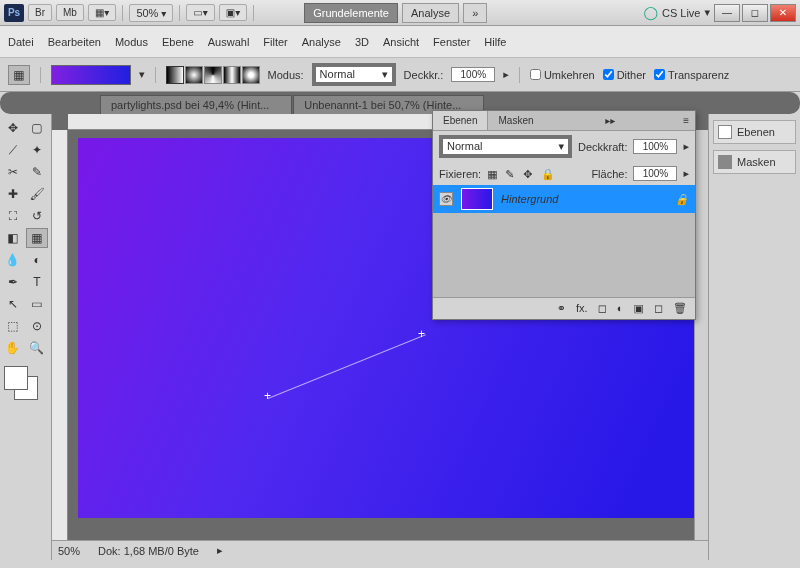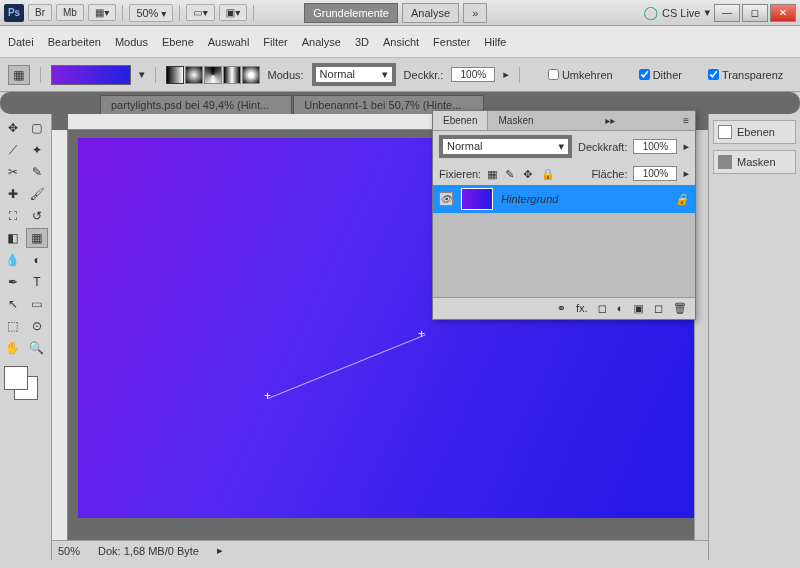--- a/index.html
+++ b/index.html
@@ -18,21 +18,21 @@
 .wbtn.close{background:linear-gradient(#f08070,#d03020);color:#fff;}
 .menubar{height:32px;background:#e8e8e8;display:flex;align-items:center;padding:0 8px;gap:14px;border-bottom:1px solid #bbb;}
 .menubar span{cursor:default;}
 .optbar{height:34px;background:#d4d4d4;display:flex;align-items:center;padding:0 8px;gap:8px;border-bottom:1px solid #999;}
 .grad-sw{width:80px;height:20px;background:linear-gradient(90deg,#8020e0,#2020e0);border:1px solid #666;}
 .grad-type{display:flex;gap:1px;}
 .gt{width:18px;height:18px;border:1px solid #888;background:#ccc;}
 .gt.sel{border:1px solid #333;background:#aaa;}
 .sel-box{border:4px solid #737373;background:#fff;padding:1px 4px;font-size:10px;}
 .pct-box{width:44px;border:1px solid #888;background:#fff;padding:1px 3px;text-align:center;font-size:10px;}
-.chk{display:flex;align-items:center;gap:3px;font-size:10px;margin-left:18px;}
+.chk{display:flex;align-items:center;gap:3px;font-size:10px;}
 .chk input{width:11px;height:11px;}
 .tabbar{height:22px;background:#6a6a6a;display:flex;align-items:end;padding-left:100px;border-radius:10px;}
 .tab{padding:3px 10px;background:#888;color:#ddd;border:1px solid #555;border-bottom:none;margin-right:1px;display:flex;align-items:center;gap:6px;font-size:10px;}
 .tab.active{background:#b8b8b8;color:#222;}
 .tab .x{font-size:10px;color:#888;}
 .workarea{display:flex;height:446px;position:relative;}
 .toolbox{width:52px;background:#d4d4d4;border-right:1px solid #999;padding:4px 2px;}
 .toolrow{display:flex;gap:2px;margin-bottom:2px;}
 .tool{width:22px;height:20px;border:1px solid transparent;display:flex;align-items:center;justify-content:center;font-size:12px;}
 .tool.sel{background:#bbb;border:1px solid #888;}

